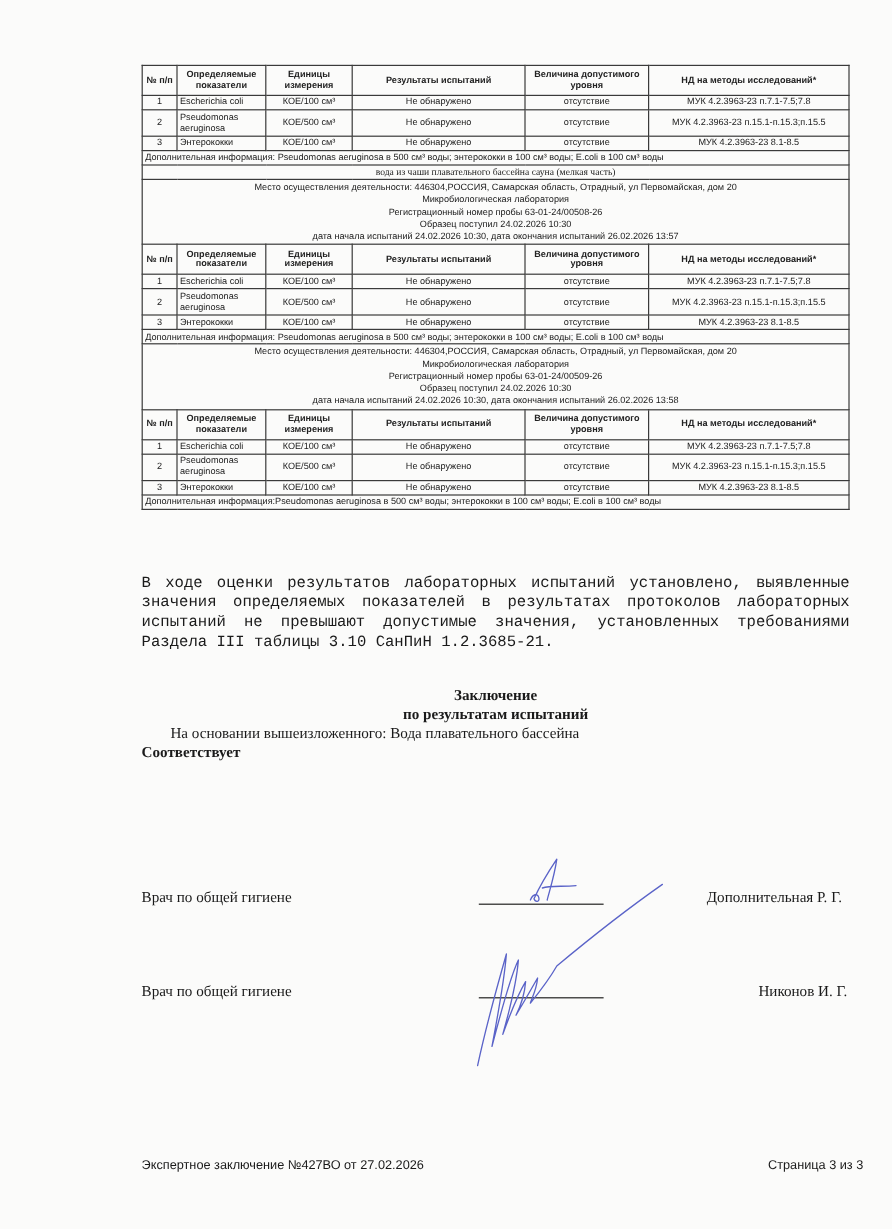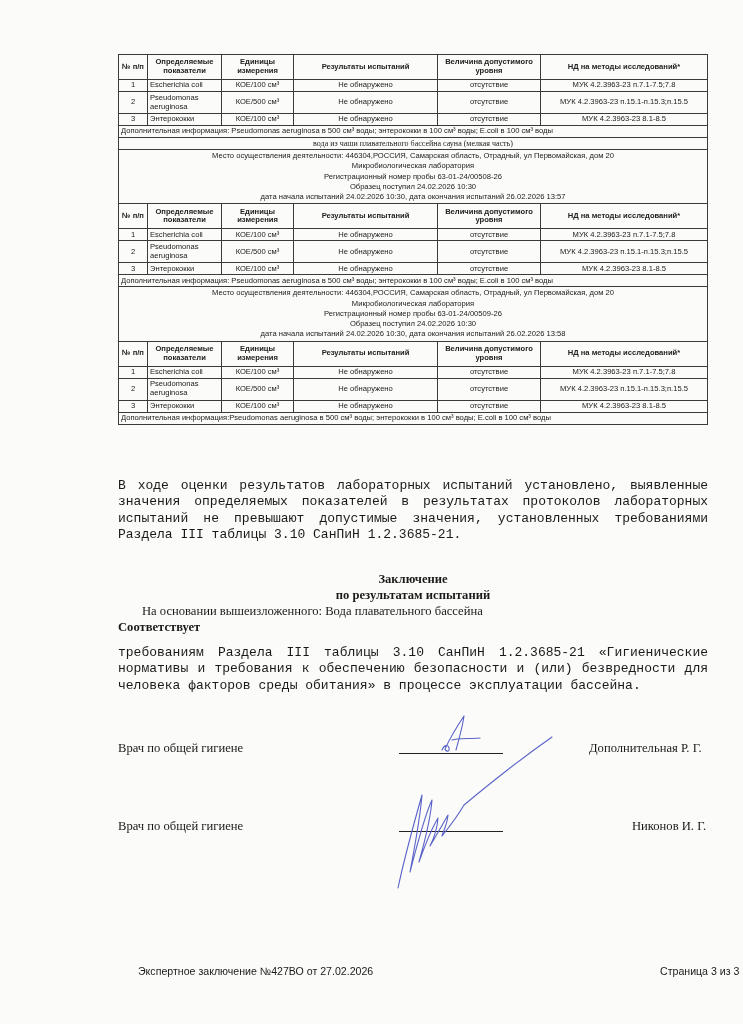--- a/index.html
+++ b/index.html
@@ -34,21 +34,21 @@
     position: absolute; left: 106px; width: 590px; font-family: Liberation Mono, monospace;
     font-size: 13px; line-height: 16.3px; text-align: justify; text-align-last: left;
   }
   .center-title {
     position: absolute; left: 106px; width: 590px; text-align: center;
     font-family: "Liberation Serif", serif; font-weight: bold; font-size: 12.6px;
   }
   .line-text { position: absolute; font-family: "Liberation Serif", serif; font-size: 12.6px; white-space: nowrap; }
   .bold { font-weight: bold; }
   .sig-line { position: absolute; height: 1px; background: #222; }
-  .footer { position: absolute; font-family: "Liberation Sans", sans-serif; font-size: 10.6px; white-space: nowrap; color: #1a1a1a; margin-left: 20px; }
+  .footer { position: absolute; font-family: "Liberation Sans", sans-serif; font-size: 10.6px; white-space: nowrap; color: #1a1a1a; }
   svg.sig { position: absolute; left: 0; top: 0; overflow: visible; }
 </style>
 </head>
 <body>
 
 <div class="page">
 
   <table class="proto" style="top:54px;">
     <tbody>
         <tr class="hdr">
@@ -179,21 +179,20 @@
     </tr>
   </tbody>
     </table>
 
   <div class="para" style="top:478px;">В ходе оценки результатов лабораторных испытаний установлено, выявленные значения определяемых показателей в результатах протоколов лабораторных испытаний не превышают допустимые значения, установленных требованиями Раздела III таблицы 3.10 СанПиН 1.2.3685-21.</div>
 
   <div class="center-title" style="top:588px;">по результатам испытаний</div>
   <div class="center-title" style="top:572px;">Заключение</div>
   <div class="line-text" style="left:106px; top:604px;margin-left:24px;">На основании вышеизложенного: Вода  плавательного бассейна</div>
   <div class="line-text bold" style="left:106px; top:620px;text-align:right;">Соответствует</div>
-  <div class="para" style="top:645px;">требованиям Раздела III таблицы 3.10 СанПиН 1.2.3685-21 «Гигиенические нормативы и требования к обеспечению безопасности и (или) безвредности для человека факторов среды обитания» в процессе эксплуатации бассейна.</div>
 
   <div class="line-text" style="left:106px; top:741px;">Врач по общей гигиене</div>
   <div class="sig-line" style="left:387px; top:753px; width:104px;"></div>
   <div class="line-text" style="left:577px; top:741px;">Дополнительная Р. Г.</div>
 
   <div class="line-text" style="left:106px; top:819px;">Врач по общей гигиене</div>
   <div class="sig-line" style="left:387px; top:831px; width:104px;"></div>
   <div class="line-text" style="left:620px; top:819px;text-align:center;">Никонов И. Г.</div>
 
   <svg class="sig" width="743" height="1024">

